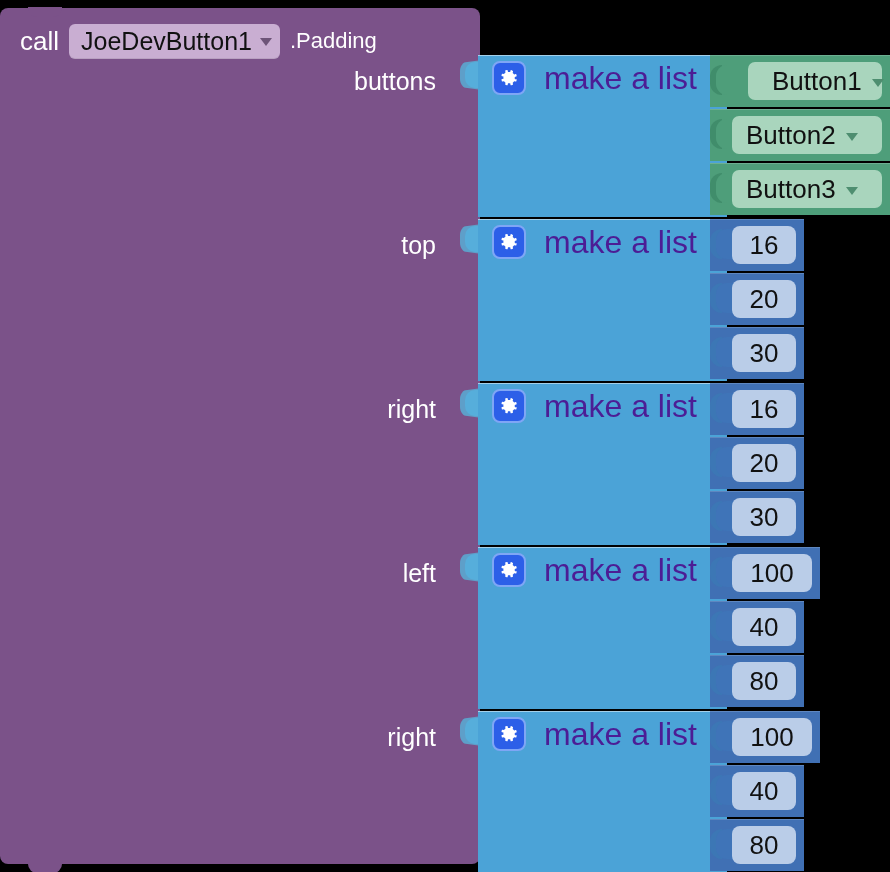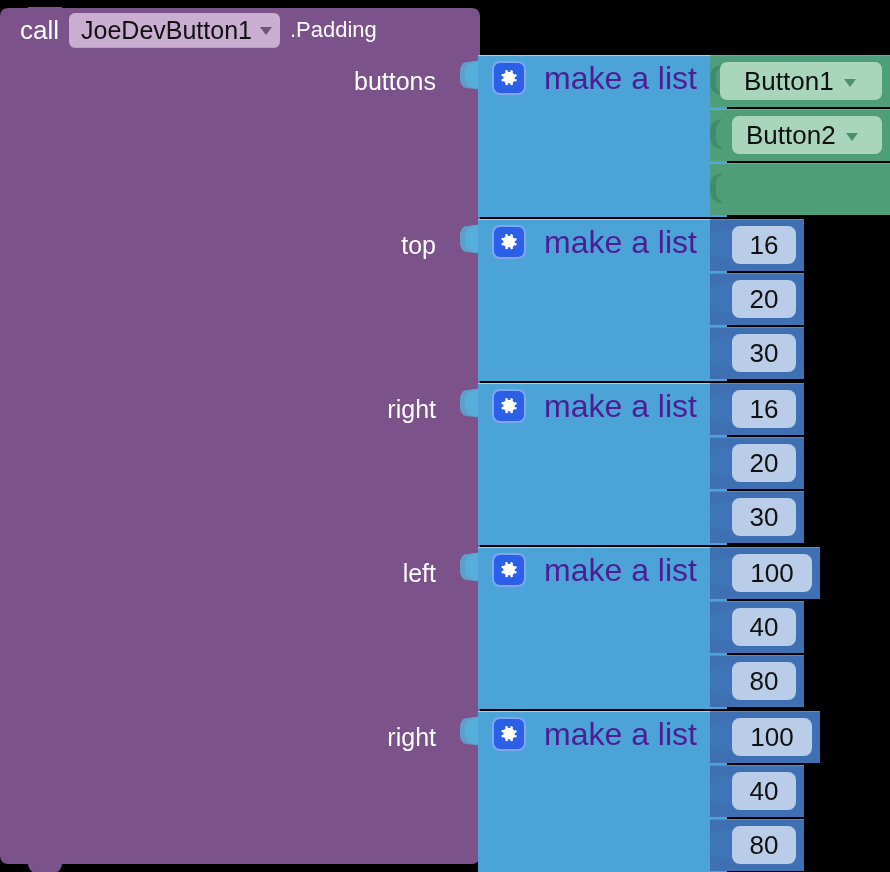--- a/index.html
+++ b/index.html
@@ -34,21 +34,21 @@
   }
   .call-block .botnotch{
     position:absolute;
     left:28px; bottom:-9px;
     width:34px; height:10px;
     background:#7B5289;
     border-radius:0 0 9px 9px;
   }
   .call-header{
     position:absolute;
-    left:20px; top:4px;
+    left:20px; top:15px;
     height:36px;
     display:flex; align-items:center; gap:10px;
     white-space:nowrap;
   }
   .call-word{
     color:#ffffff;
     font-size:26px;
     line-height:30px;
   }
   .dropdown-field{
@@ -268,39 +268,43 @@
             </svg>
           </div>
           <span class="list-title">make a list</span>
         </div>
       </div>
       <div class="comp-block" style="left: 710px; top: 55px; width: 180px; height: 52px;">
         <div class="plug" style="left: 0px; top: 10px;">
           <div class="p-shadow"></div>
           <div class="p-body"></div>
         </div>
-        <div class="comp-field" style="left: 10px; right: 8px; padding-left: 24px;">
+        <div class="comp-field" style="left: 38px; right: 8px; padding-left: 24px;">
           <span class="cf-text">Button1</span>
           <span class="caret"></span>
         </div>
       </div>
       <div class="comp-block" style="left: 710px; top: 109px; width: 180px; height: 52px;">
         <div class="plug" style="left: 0px; top: 10px;">
           <div class="p-shadow"></div>
           <div class="p-body"></div>
         </div>
         <div class="comp-field" style="left: 22px; right: 8px;">
           <span class="cf-text">Button2</span>
           <span class="caret"></span>
         </div>
       </div>
       <div class="comp-block" style="left: 710px; top: 163px; width: 180px; height: 52px;">
         <div class="plug" style="left: 0px; top: 10px;">
           <div class="p-shadow"></div>
           <div class="p-body"></div>
+        </div>
+        <div class="comp-field" style="left: 22px; right: 8px;">
+          <span class="cf-text">Button3</span>
+          <span class="caret"></span>
         </div>
       </div>
       <div class="list-block" style="left: 478px; top: 219px; width: 249px; height: 162px;">
         <div class="hairline"></div>
         <div class="list-head" style="top: 1px;">
           <div class="mutator">
             <svg width="20" height="20" viewBox="0 0 20 20" aria-hidden="true">
               <path fill="#ffffff" d="M10 6.6a3.4 3.4 0 1 0 0 6.8 3.4 3.4 0 0 0 0-6.8zm0 5.1a1.7 1.7 0 1 1 0-3.4 1.7 1.7 0 0 1 0 3.4z"></path>
               <path fill="#ffffff" d="M17.2 11.4l-1.5-.3a5.9 5.9 0 0 0 0-2.2l1.5-.3a.6.6 0 0 0 .5-.7l-.3-1.3a.6.6 0 0 0-.7-.5l-1.5.3a6 6 0 0 0-1.5-1.5l.3-1.5a.6.6 0 0 0-.5-.7L12.2 2a.6.6 0 0 0-.7.5l-.3 1.5a5.9 5.9 0 0 0-2.2 0L8.7 2.5A.6.6 0 0 0 8 2l-1.3.3a.6.6 0 0 0-.5.7l.3 1.5A6 6 0 0 0 5 6l-1.5-.3a.6.6 0 0 0-.7.5L2.5 7.5a.6.6 0 0 0 .5.7l1.5.3a5.9 5.9 0 0 0 0 2.2l-1.5.3a.6.6 0 0 0-.5.7l.3 1.3a.6.6 0 0 0 .7.5l1.5-.3a6 6 0 0 0 1.5 1.5l-.3 1.5a.6.6 0 0 0 .5.7l1.3.3a.6.6 0 0 0 .7-.5l.3-1.5a5.9 5.9 0 0 0 2.2 0l.3 1.5a.6.6 0 0 0 .7.5l1.3-.3a.6.6 0 0 0 .5-.7l-.3-1.5a6 6 0 0 0 1.5-1.5l1.5.3a.6.6 0 0 0 .7-.5l.3-1.3a.6.6 0 0 0-.5-.7z"></path>
             </svg>

